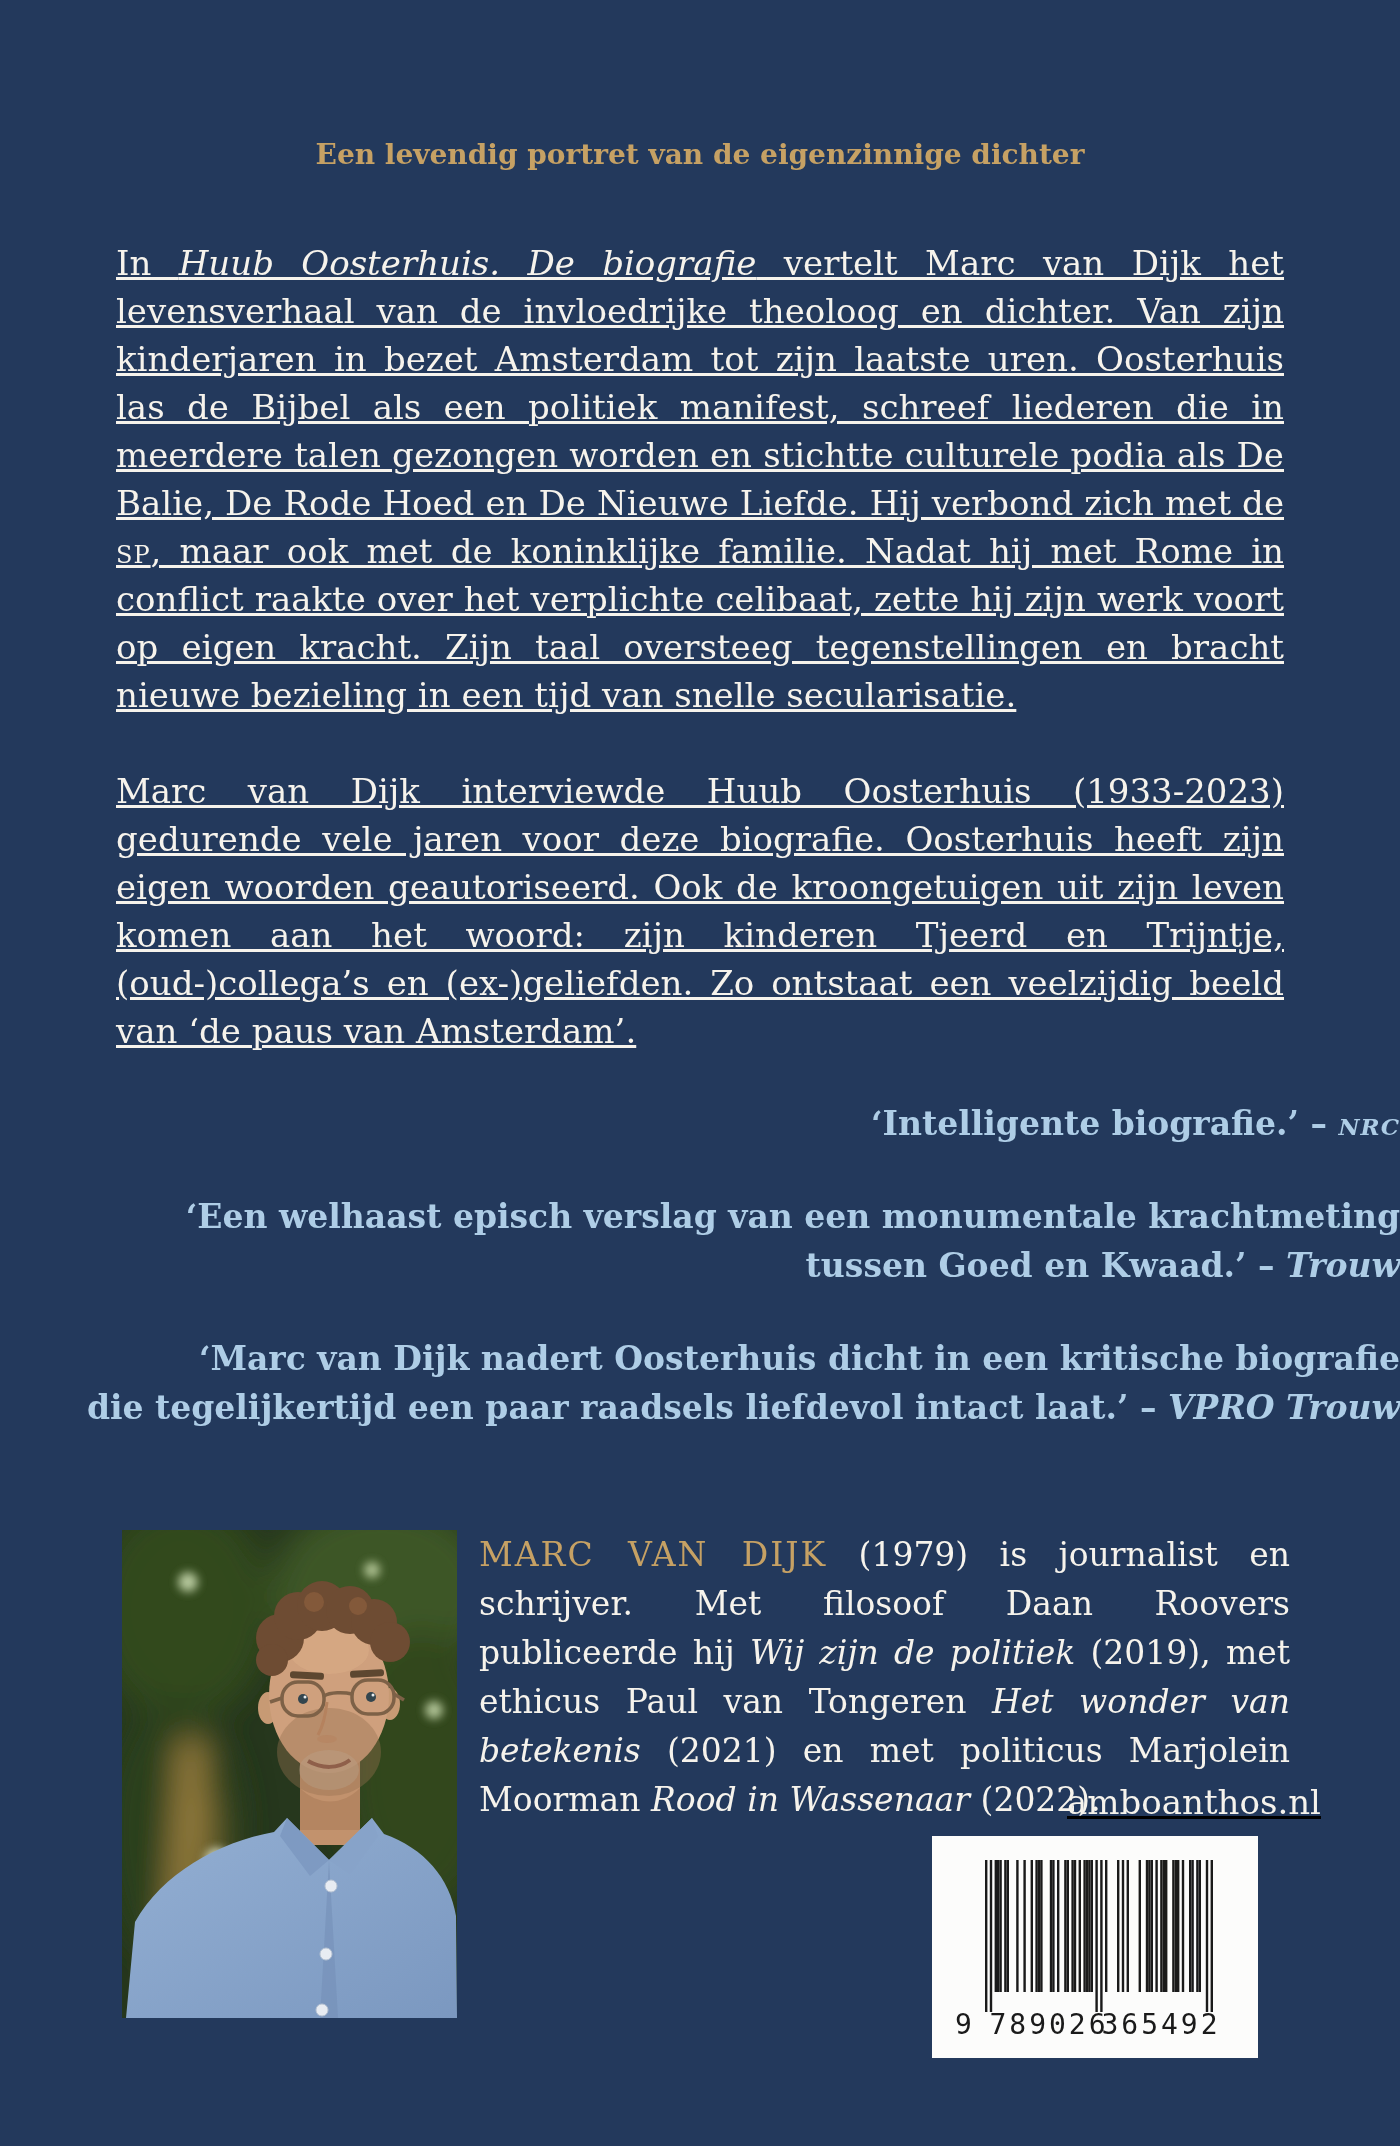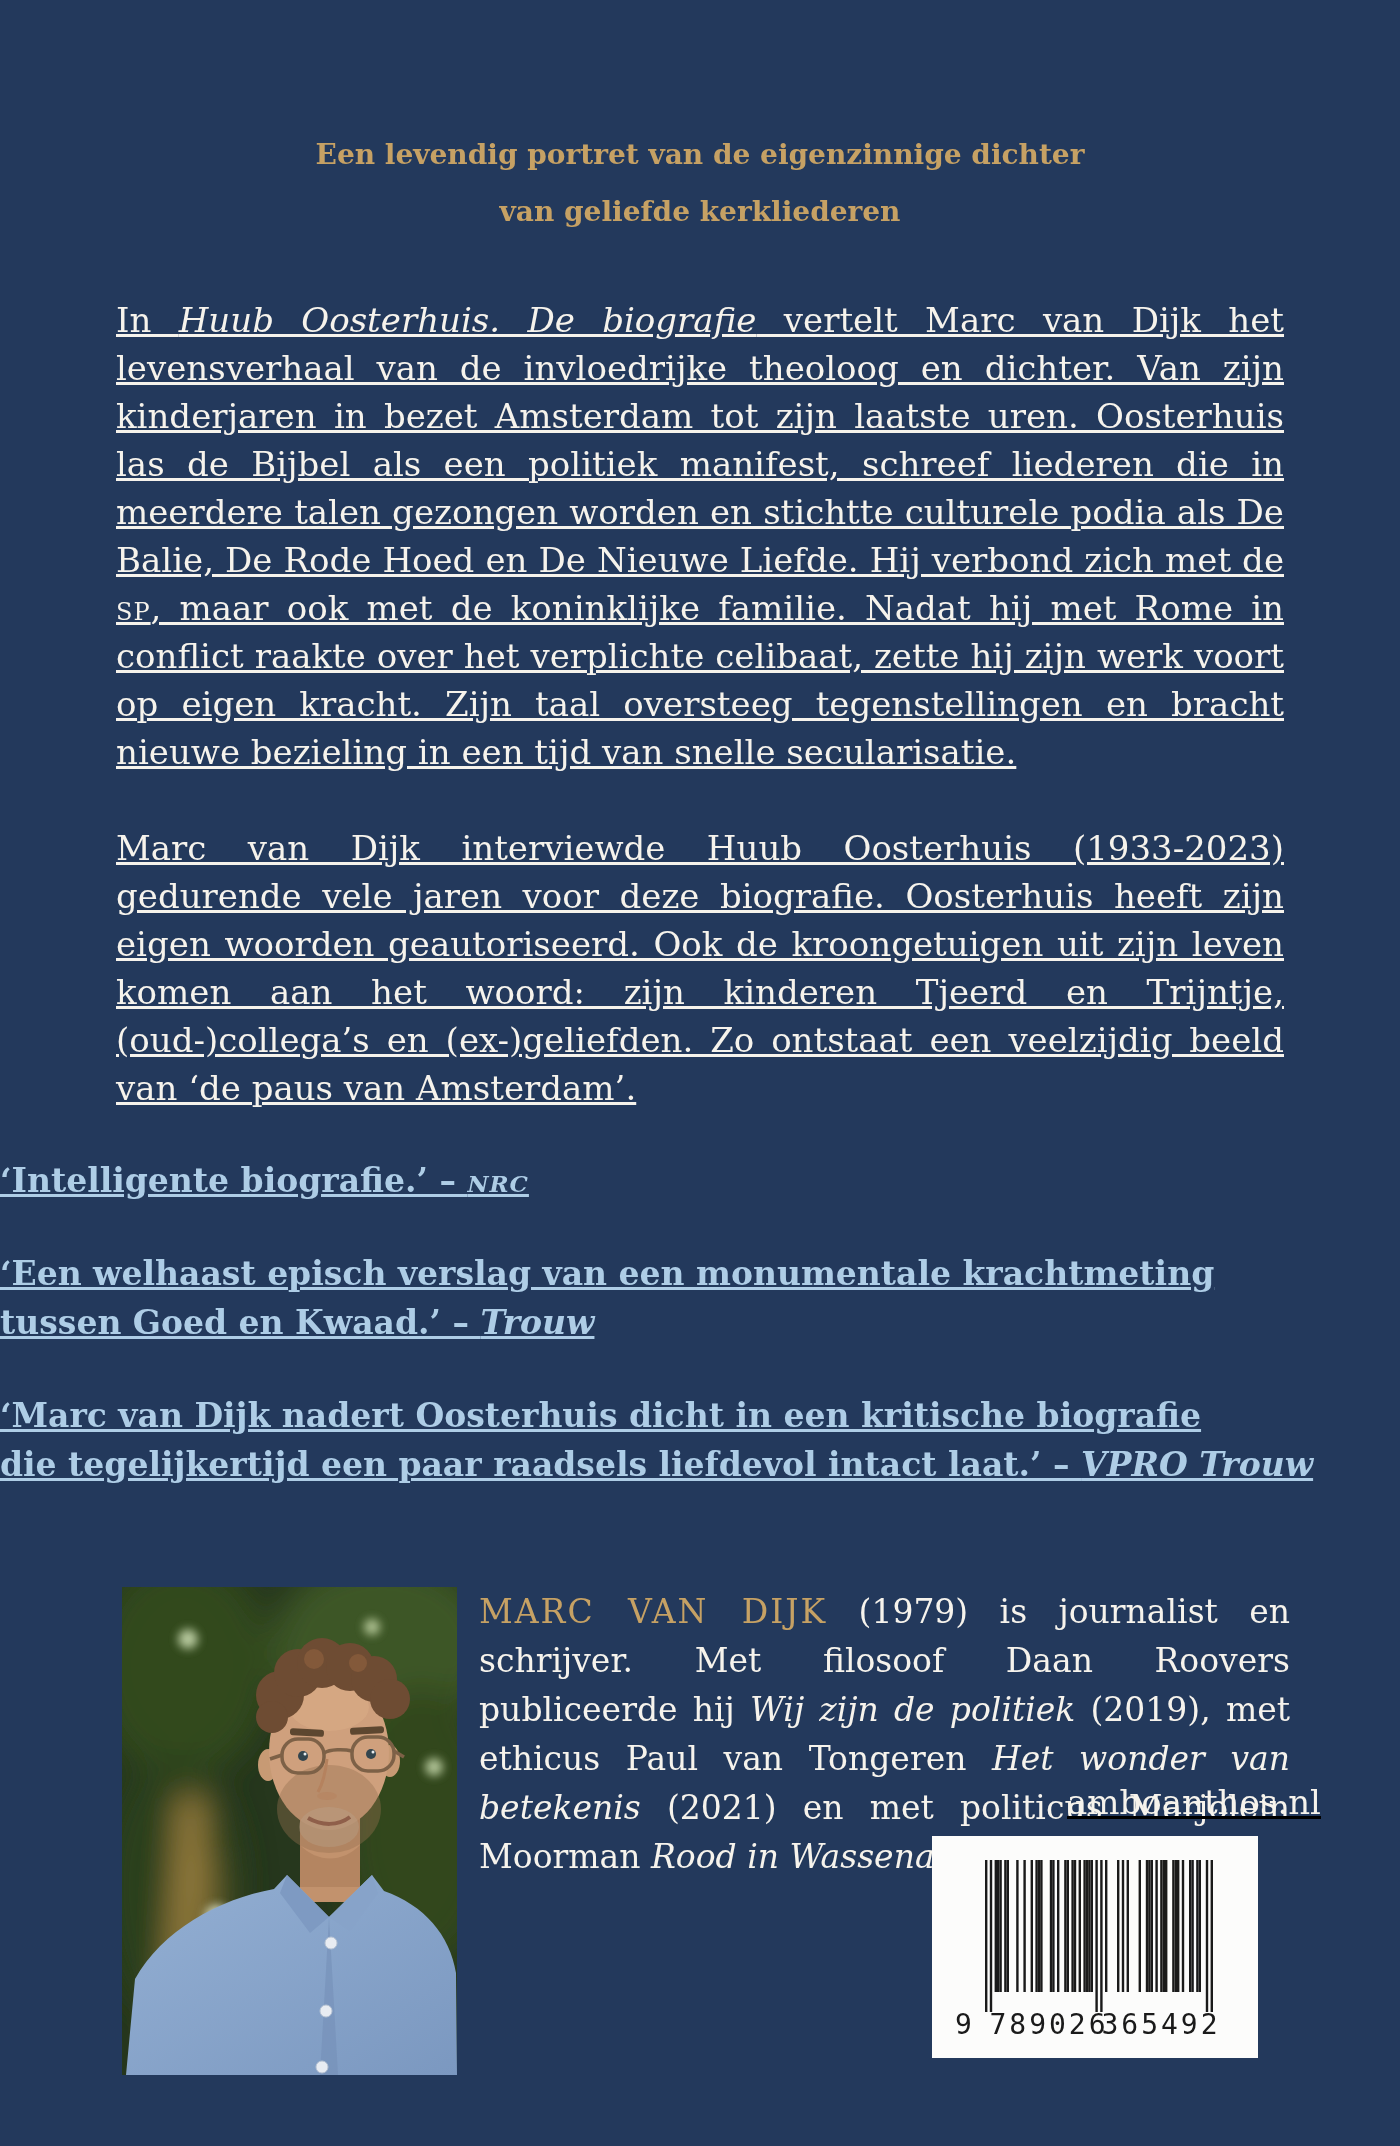--- a/index.html
+++ b/index.html
@@ -12,43 +12,42 @@
     position:relative;width:1400px;height:2146px;background:var(--bg);
     font-family:"DejaVu Serif","Liberation Serif",serif;overflow:hidden;
   }
   .headline{margin:0;padding-top:126px;text-align:center;color:var(--gold);
     font-size:28px;line-height:57px;font-weight:bold;}
   .hl-line{display:block;}
   .synopsis{width:1168px;margin:56px auto 0;color:var(--text);
     font-size:34px;line-height:48px;text-align:justify;text-decoration:underline;}
   .synopsis p{margin:0;}
   .synopsis p + p{margin-top:48px;}
-  .quotes{text-align:left;color:var(--quote);font-weight:bold;
-    font-size:33px;line-height:49px;text-decoration:underline;}
+  .quotes{text-align:right;color:var(--quote);font-weight:bold;
+    font-size:33px;line-height:49px;}
   .quote{margin:44px 0 0;}
   .q-line{display:block;}
   .i{font-style:italic;}
   .sc{font-variant:small-caps;letter-spacing:1px;}
   .gold{color:var(--gold);letter-spacing:2px;}
   .author{display:flex;width:1168px;margin:98px auto 0;gap:22px;padding-left:12px;}
   .photo{width:335px;height:488px;flex:0 0 auto;background:#26371d;}
   .bio{margin:0;flex:1;color:var(--text);font-size:33px;line-height:49px;text-align:justify;}
   .footer{position:absolute;left:932px;top:1782px;width:389px;text-align:right;text-decoration:underline;}
   .website{color:var(--text);font-size:34px;line-height:40px;}
   .barcode-panel{margin-top:14px;background:var(--panel);width:326px;height:222px;
     display:flex;align-items:center;justify-content:center;}
 </style>
 </head>
 <body>
 
 <div class="page">
 
   <h1 class="headline">
     <span class="hl-line">Een levendig portret van de eigenzinnige dichter</span>
-    <span class="hl-line">van geliefde kerkliederen</span>
   </h1>
 
   <div class="synopsis">
     <p><span>In </span><span class="i">Huub Oosterhuis. De biografie</span><span> vertelt Marc van Dijk het levensverhaal van de invloedrijke theoloog en dichter. Van zijn kinderjaren in bezet Amsterdam tot zijn laatste uren. Oosterhuis las de Bijbel als een politiek manifest, schreef liederen die in meerdere talen gezongen worden en stichtte culturele podia als De Balie, De Rode Hoed en De Nieuwe Liefde. Hij verbond zich met de </span><span class="sc">sp</span><span>, maar ook met de koninklijke familie. Nadat hij met Rome in conflict raakte over het verplichte celibaat, zette hij zijn werk voort op eigen kracht. Zijn taal oversteeg tegenstellingen en bracht nieuwe bezieling in een tijd van snelle secularisatie.</span></p>
     <p><span>Marc van Dijk interviewde Huub Oosterhuis (1933-2023) gedurende vele jaren voor deze biografie. Oosterhuis heeft zijn eigen woorden geautoriseerd. Ook de kroongetuigen uit zijn leven komen aan het woord: zijn kinderen Tjeerd en Trijntje, (oud-)collega’s en (ex-)geliefden. Zo ontstaat een veelzijdig beeld van ‘de paus van Amsterdam’.</span></p>
   </div>
 
   <div class="quotes">
     <p class="quote">
       <span class="q-line"><span>‘Intelligente biografie.’ – </span><span class="i sc">nrc</span></span>

